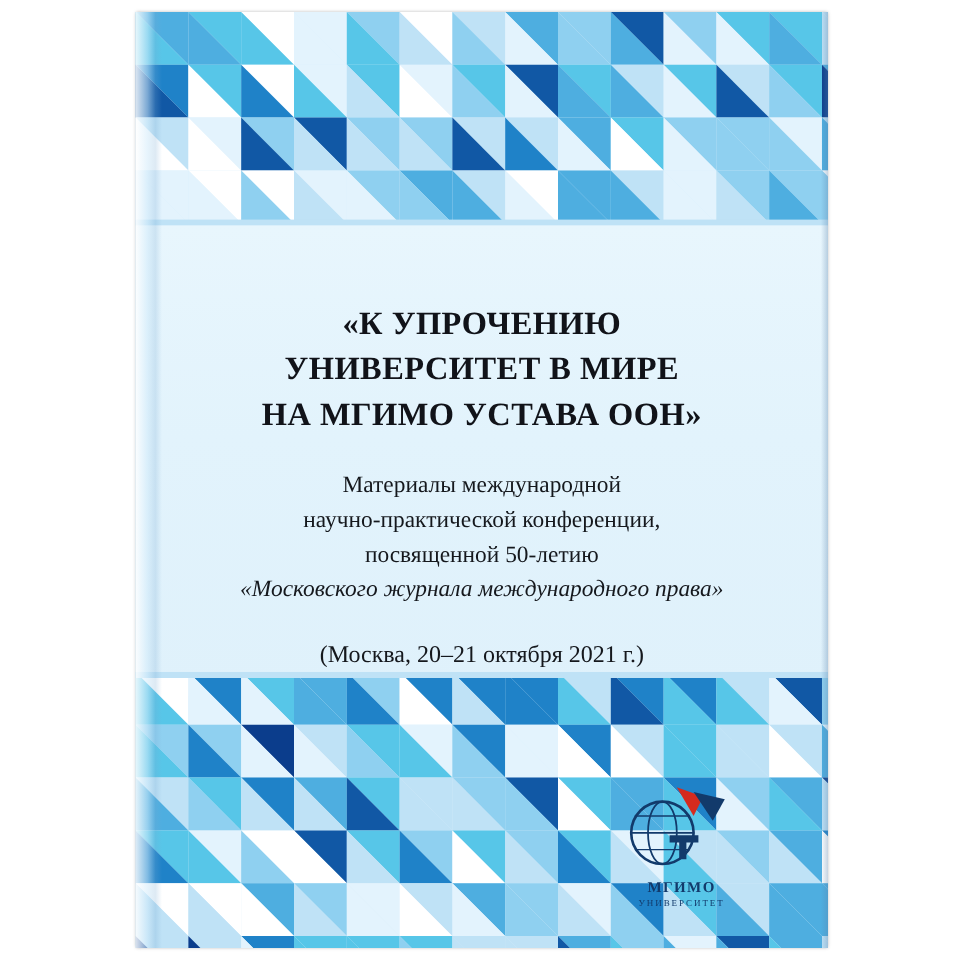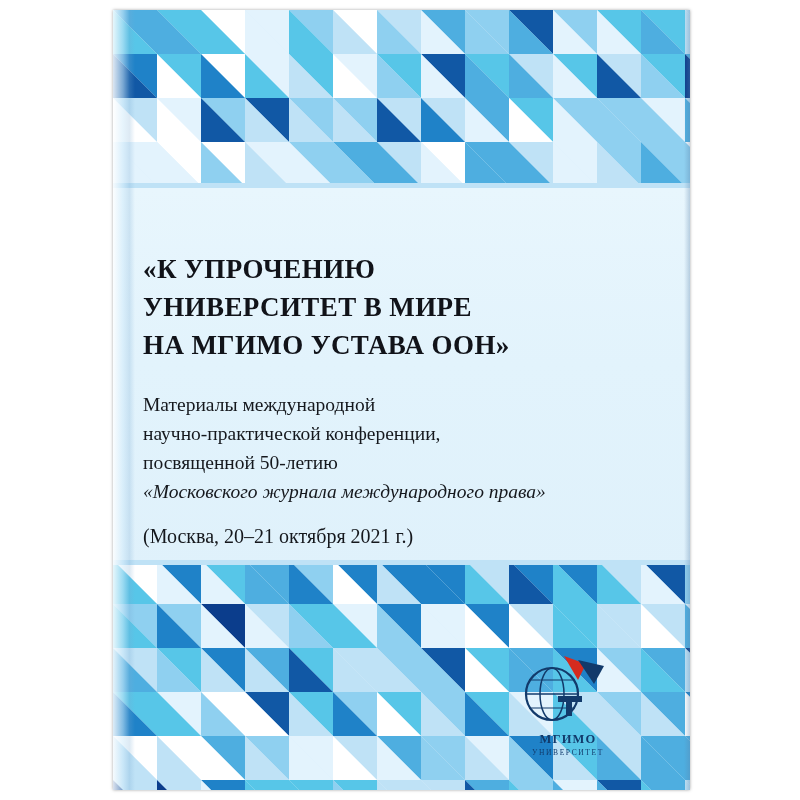--- a/index.html
+++ b/index.html
@@ -117,40 +117,40 @@
     height: 392px;
     background: linear-gradient(180deg, #e8f6fd 0%, #e2f3fc 45%, #dff1fb 100%);
   }
 
   
   .textblock {
     position: absolute;
     left: 30px;
     top: 240px;
     width: 517px;
-    text-align: left;
+    text-align: center;
     z-index: 30;
   }
   .title {
     font-family: "Liberation Serif", serif;
     font-weight: bold;
     font-size: 27px;
     line-height: 38px;
     color: #111319;
     letter-spacing: 0.4px;
     margin: 0 0 26px 0;
   }
   .title .line { display: block; white-space: nowrap; }
 
   .subtitle {
     font-family: "Liberation Serif", serif;
     font-size: 19.5px;
     line-height: 29px;
     color: #15181d;
-    margin: 0 0 16px 0;
+    margin: 0 0 26px 0;
   }
   .subtitle .line { display: block; }
   .subtitle .line.em { font-style: italic; }
 
   .place {
     font-family: "Liberation Serif", serif;
     font-size: 20px;
     line-height: 28px;
     color: #15181d;
     margin: 6px 0 0 0;

